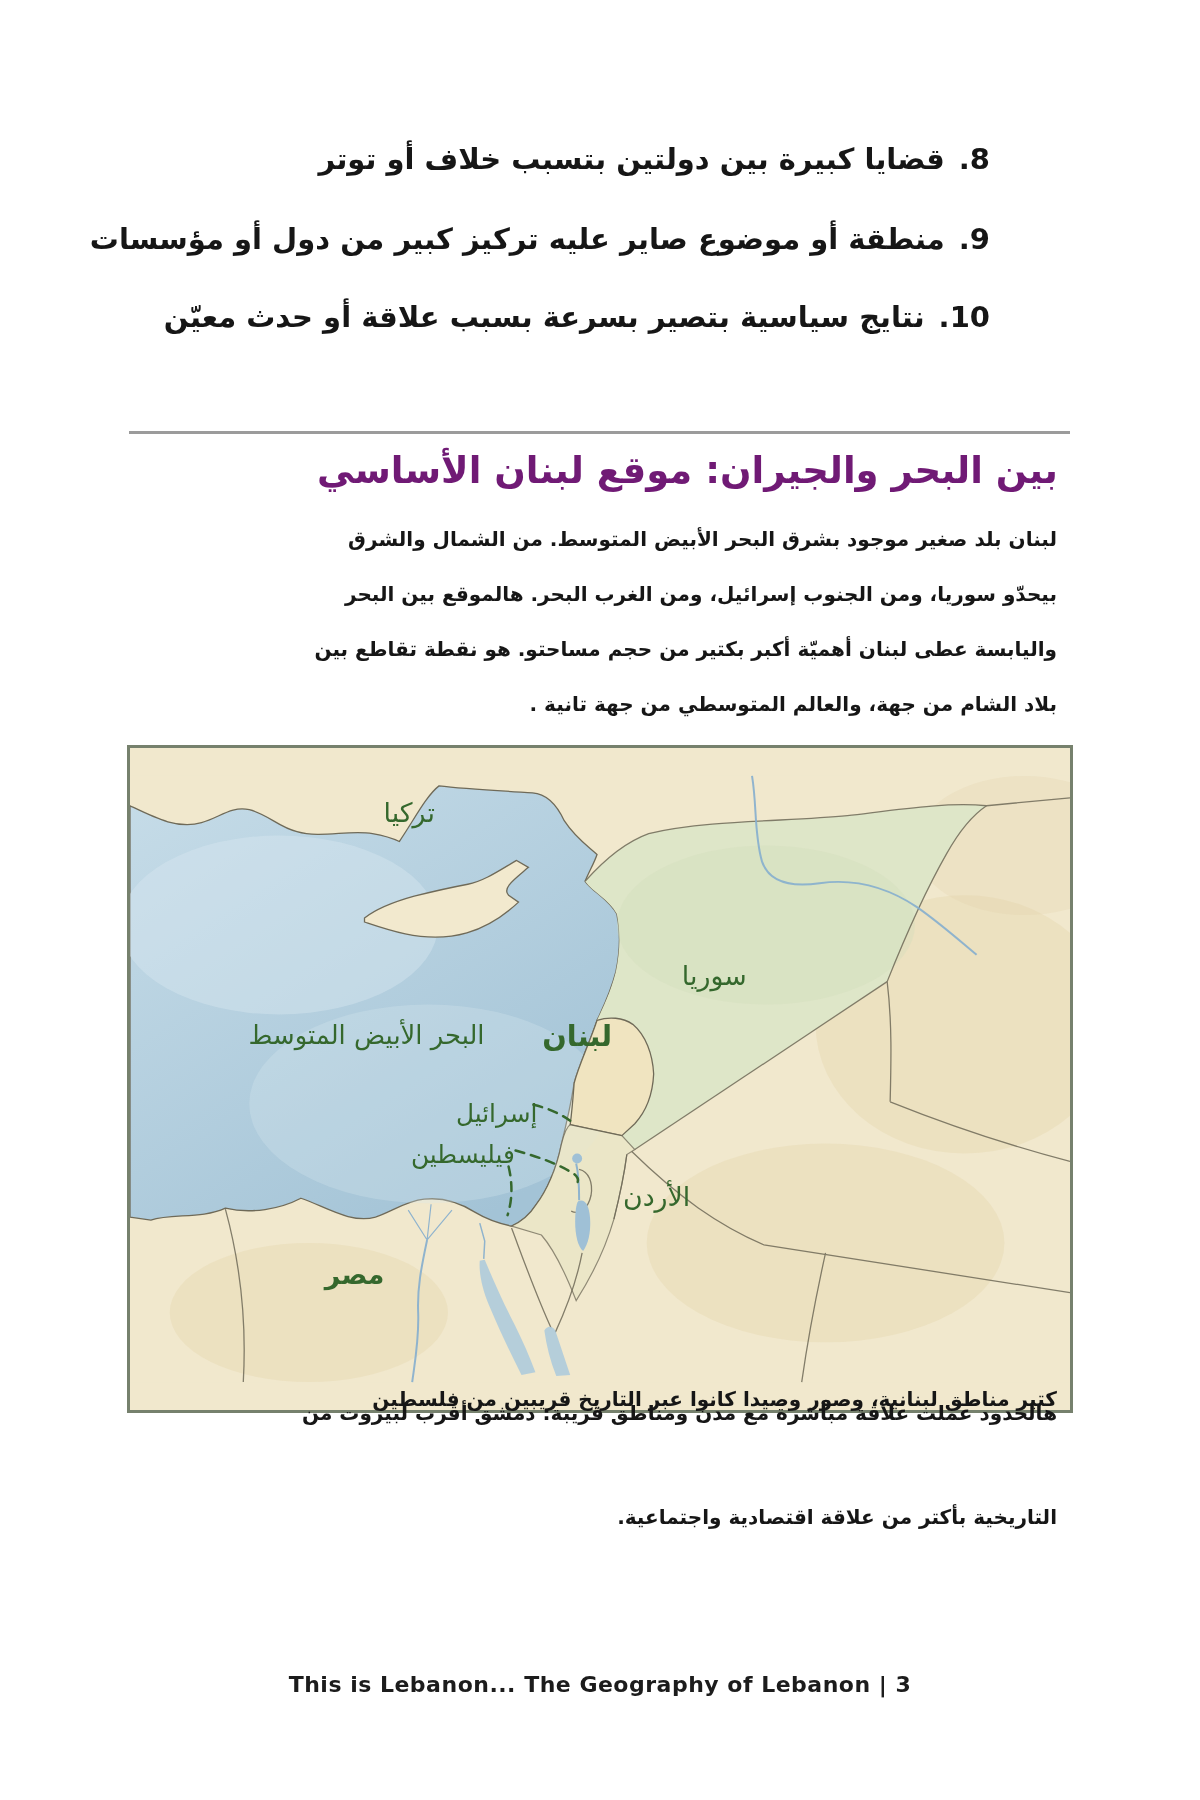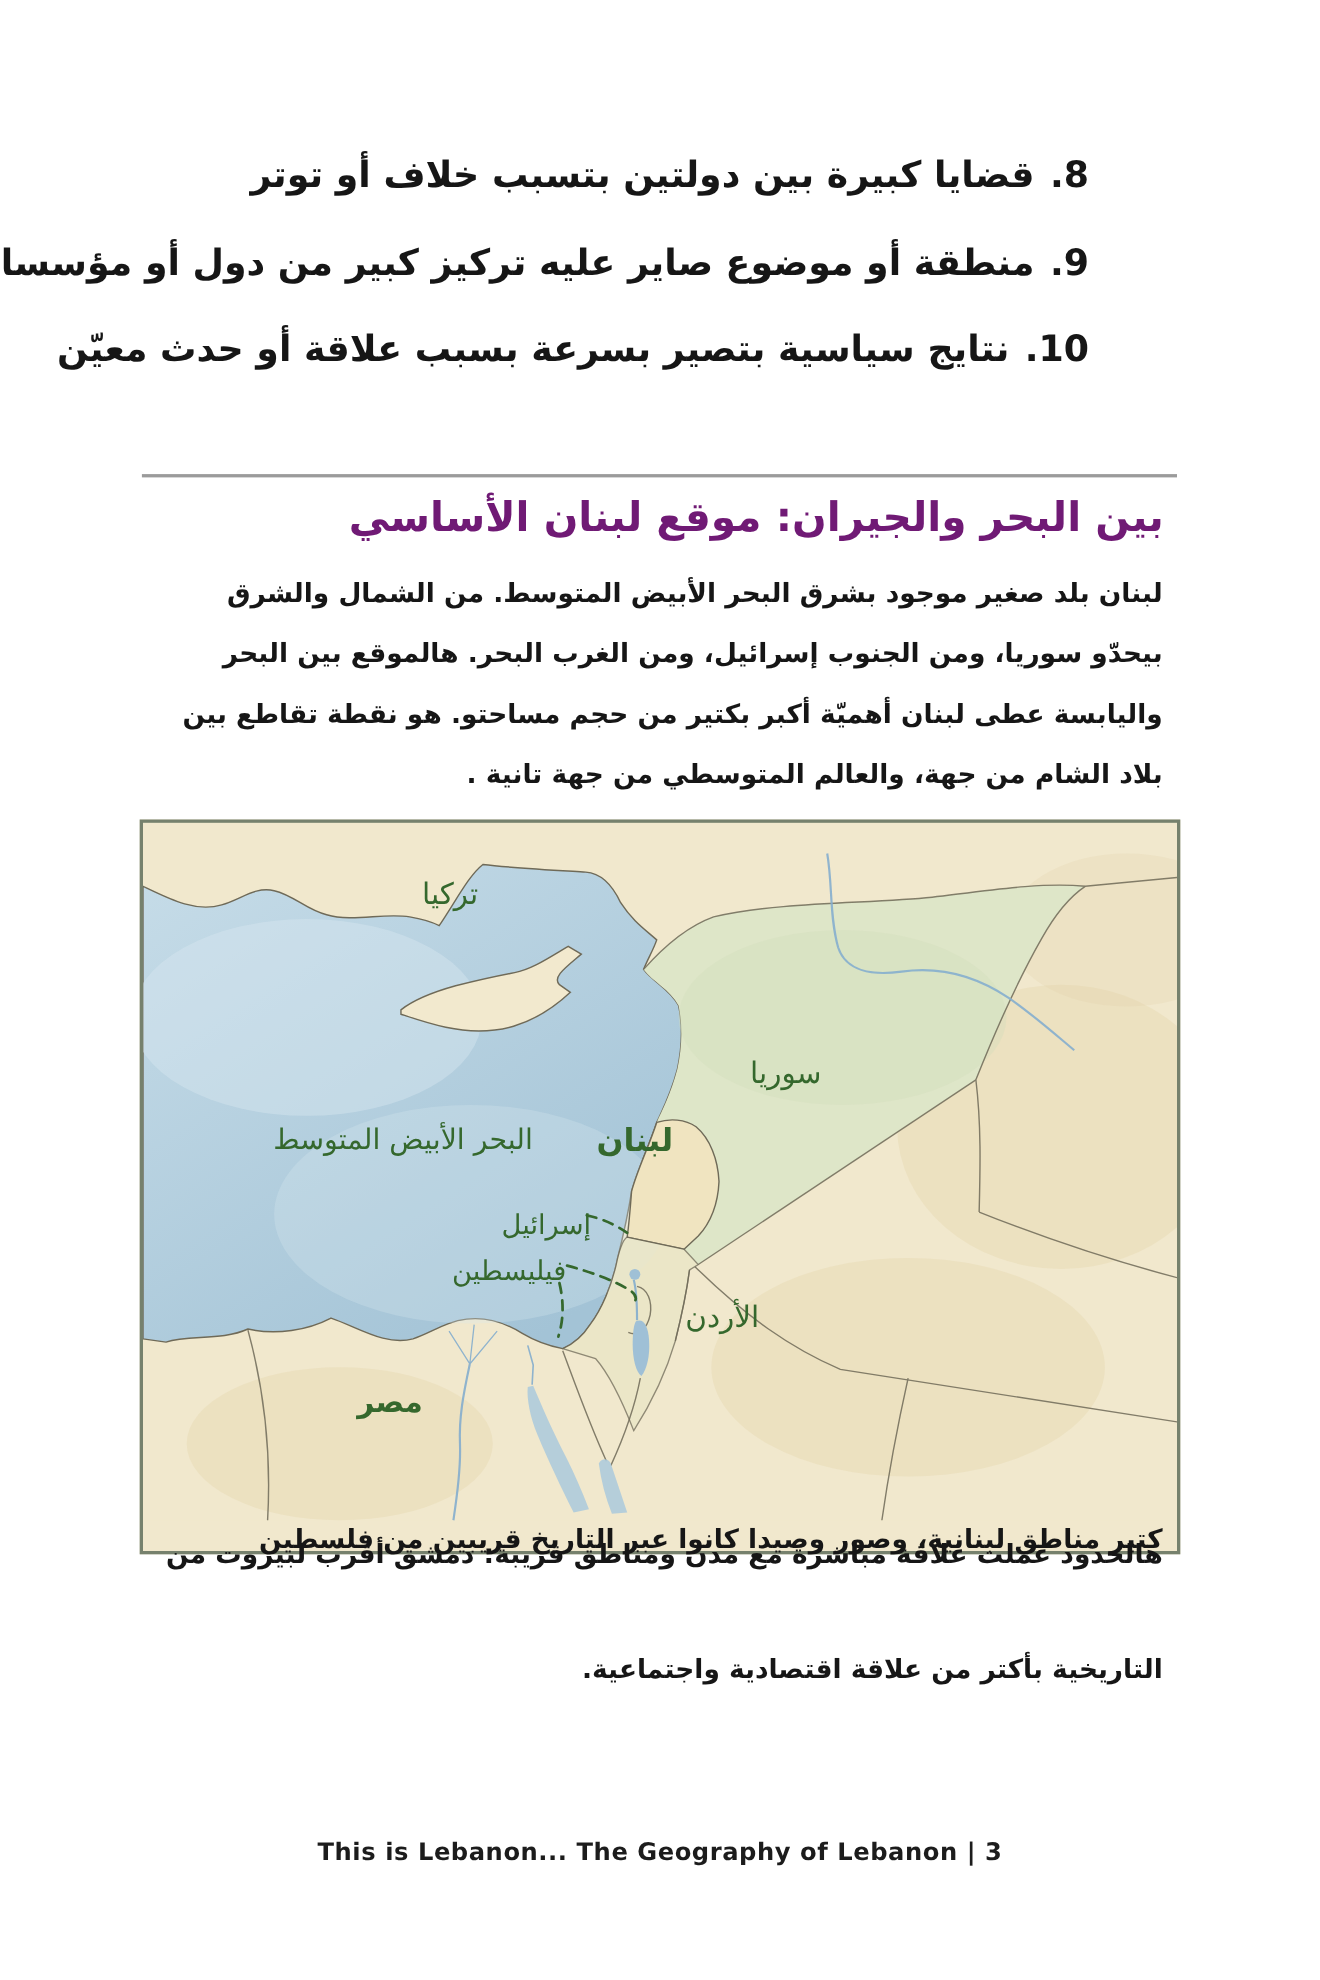--- a/index.html
+++ b/index.html
@@ -2,25 +2,25 @@
 <html><head>
 <meta charset="utf-8">
 <style>
   html,body{margin:0;padding:0;}
   body{
     width:1200px;height:1800px;position:relative;background:#ffffff;
     font-family:"DejaVu Sans",sans-serif;overflow:hidden;
   }
   .abs{position:absolute;}
   .ar{direction:rtl;text-align:right;color:#161616;font-weight:700;white-space:nowrap;}
-  .list-line{right:210px;font-size:33px;line-height:50px;}
+  .list-line{right:210px;font-size:29px;line-height:50px;}
   .list-num{margin-inline-end:14px;}
   .divider{left:129px;top:431px;width:941px;height:3px;background:#9b9b9b;}
   .heading{right:142px;top:444px;font-size:37px;line-height:54px;color:#701a75;font-weight:700;}
-  .para-line{right:143px;font-size:24px;line-height:55px;}
+  .para-line{right:143px;font-size:20px;line-height:55px;}
   .map-frame{
     left:127px;top:745px;width:946px;height:668px;
     border:3px solid #76816d;background:#f1e8cd;box-sizing:border-box;
   }
   .map-frame svg{display:block;width:100%;height:100%;}
   .footer{left:0;top:1672px;width:1200px;text-align:center;font-size:22px;font-weight:700;color:#1c1c1c;letter-spacing:0.5px;}
   .map-label{fill:#35682d;font-family:"DejaVu Sans",sans-serif;}
   .map-label-bold{font-weight:700;}
 </style>
 </head>

